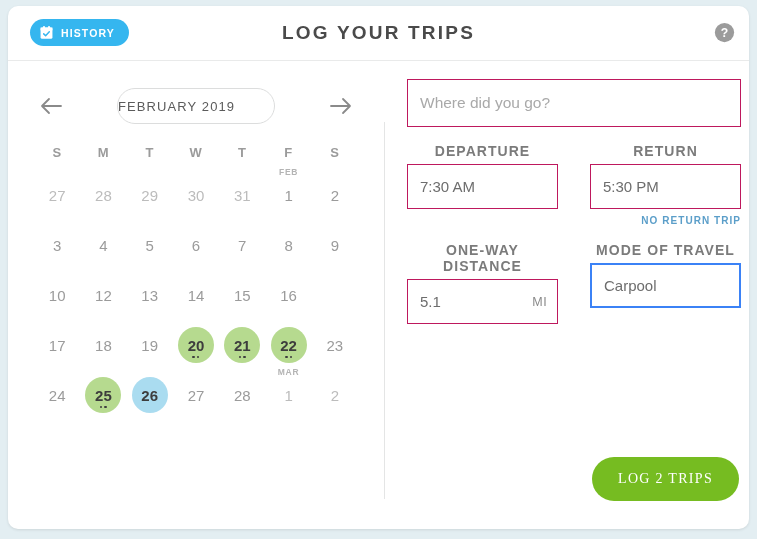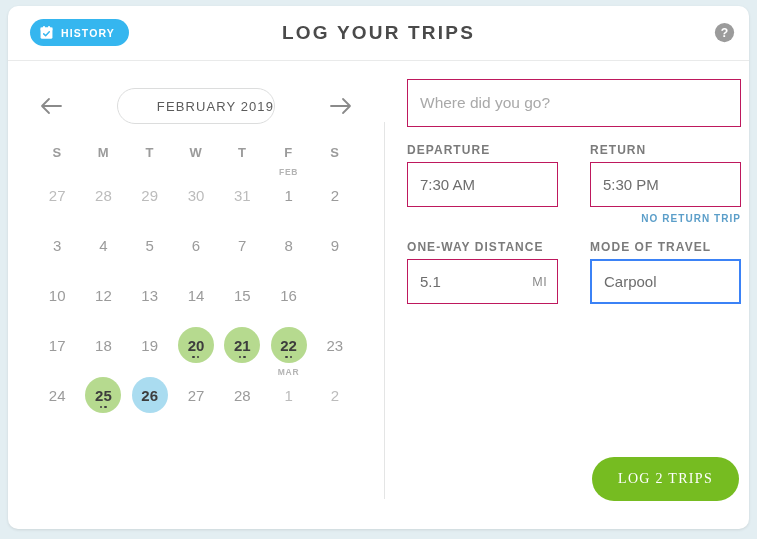--- a/index.html
+++ b/index.html
@@ -71,21 +71,21 @@
   }
   .arrow-btn {
     width: 26px; height: 26px; cursor: pointer;
     display: flex; align-items: center; justify-content: center;
     background: none; border: none;
   }
   .month-pill {
     border: 1px solid #dcdddd;
     border-radius: 18px;
     height: 36px; min-width: 158px;
-    display: flex; align-items: center; justify-content: flex-end;
+    display: flex; align-items: center; justify-content: flex-start;
     color: #5b5b5b; font-size: 13px; letter-spacing: 1.1px;
     cursor: pointer; background: #fff;
   }
   .dow-row {
     display: grid; grid-template-columns: repeat(7, 1fr);
     padding: 0 26px; margin-top: 8px;
   }
   .dow {
     text-align: center; color: #9b9b9b;
     font-size: 13px; font-weight: bold; letter-spacing: .5px;
@@ -110,22 +110,22 @@
   .daynum.logged { background: #b6da8f; color: #3d3d3d; font-weight: bold; }
   .daynum.selected { background: #aadcf0; color: #3d3d3d; font-weight: bold; }
   .dots {
     position: absolute; bottom: 5px; left: 0; right: 0;
     display: flex; justify-content: center; gap: 2px;
   }
   .dot { width: 2.5px; height: 2.5px; border-radius: 50%; background: #3d3d3d; }
 
   
   .field-label {
-    color: #7b7b7b; font-size: 12px; font-weight: bold;
-    letter-spacing: 1.05px; margin-bottom: 5px;
+    color: #7b7b7b; font-size: 14px; font-weight: bold;
+    letter-spacing: 1.05px; margin-bottom: 5px; text-align: center;
   }
   .text-input {
     border: 1px solid #be185d; background: #fff;
     height: 45px; width: 100%;
     font-size: 15px; color: #6d6d6d;
     padding: 0 12px;
     font-family: "Liberation Sans", sans-serif;
     outline: none;
   }
   .text-input::placeholder { color: #a9a9a9; }

